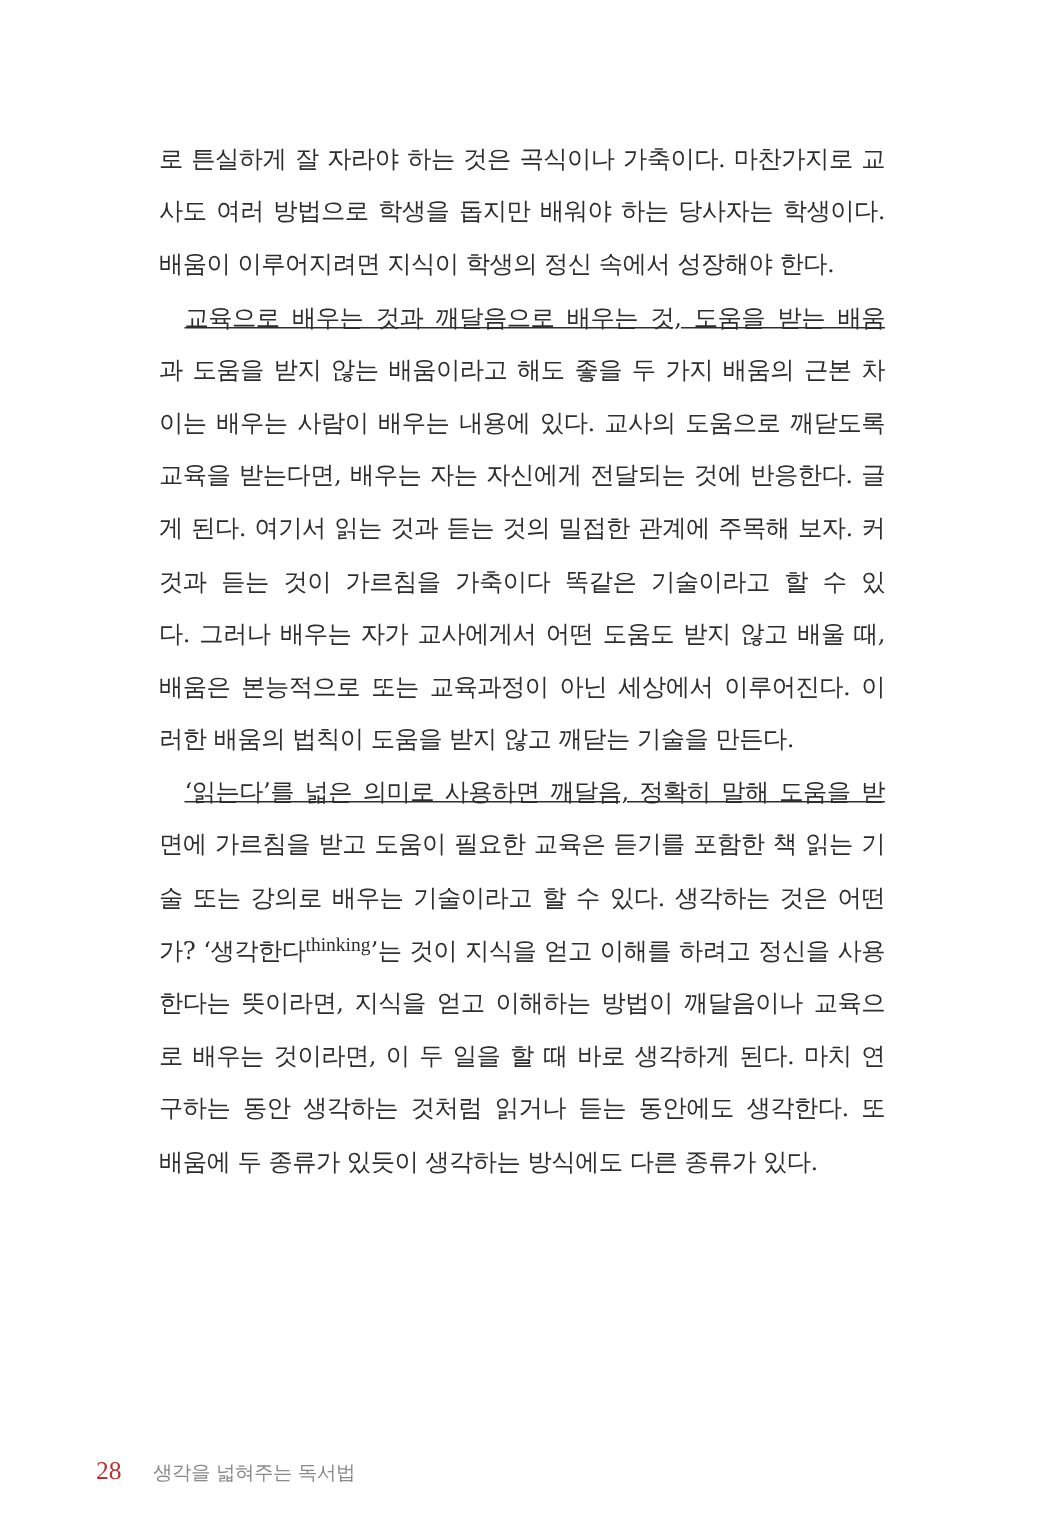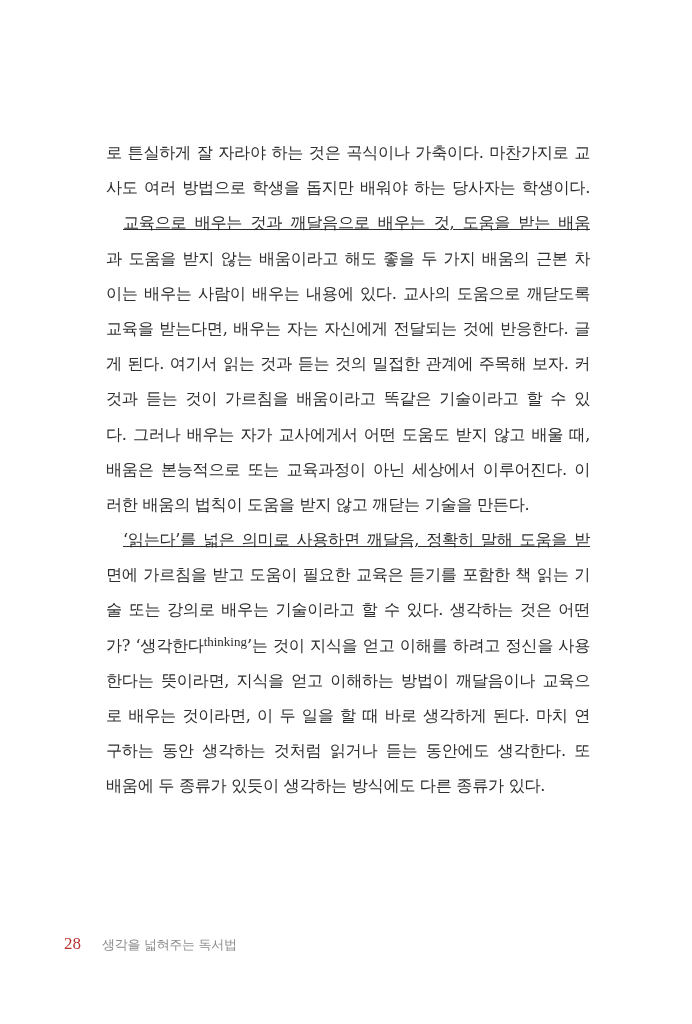--- a/index.html
+++ b/index.html
@@ -21,21 +21,20 @@
       top: 0;
       width: 692px;
       height: 1024px;
       background: #ffffff;
     }
     .body-text {
       position: absolute;
       left: 106px;
       top: 88px;
       width: 484px;
-      margin-top: 47px;
     }
     .line {
       display: block;
       height: 35.2px;
       line-height: 35.2px;
       font-size: 16.2px;
       white-space: nowrap;
       text-align: justify;
       text-align-last: justify;
       letter-spacing: -0.35px;
@@ -59,42 +58,44 @@
       left: 64px;
       top: 934px;
       display: flex;
       align-items: baseline;
     }
     .page-number {
       font-family: "Liberation Serif", serif;
       font-size: 17px;
       color: #b8322f;
       width: 38px;
+      margin-top: 37px;
     }
     .running-title {
       font-family: "DejaVu Sans", sans-serif;
       font-size: 13px;
       color: #8a8a8a;
       letter-spacing: -0.3px;
     }
   </style>
 </head>
 <body>
 
 <div class="page">
   <div class="body-text">
     <span class="line">로 튼실하게 잘 자라야 하는 것은 곡식이나 가축이다. 마찬가지로 교</span>
     <span class="line">사도 여러 방법으로 학생을 돕지만 배워야 하는 당사자는 학생이다.</span>
+    <span class="line last">배움이 이루어지려면 지식이 학생의 정신 속에서 성장해야 한다.</span>
 
     <span class="line indent">교육으로 배우는 것과 깨달음으로 배우는 것, 도움을 받는 배움</span>
     <span class="line">과 도움을 받지 않는 배움이라고 해도 좋을 두 가지 배움의 근본 차</span>
     <span class="line">이는 배우는 사람이 배우는 내용에 있다. 교사의 도움으로 깨닫도록</span>
     <span class="line">교육을 받는다면, 배우는 자는 자신에게 전달되는 것에 반응한다. 글</span>
     <span class="line">게 된다. 여기서 읽는 것과 듣는 것의 밀접한 관계에 주목해 보자. 커</span>
-    <span class="line">것과 듣는 것이 가르침을 배움이라고 똑같은 기술이라고 할 수 있</span>
+    <span class="line">것과 듣는 것이 가르침을 가축이다 똑같은 기술이라고 할 수 있</span>
     <span class="line">다. 그러나 배우는 자가 교사에게서 어떤 도움도 받지 않고 배울 때,</span>
     <span class="line">배움은 본능적으로 또는 교육과정이 아닌 세상에서 이루어진다. 이</span>
     <span class="line last">러한 배움의 법칙이 도움을 받지 않고 깨닫는 기술을 만든다.</span>
 
     <span class="line indent">‘읽는다’를 넓은 의미로 사용하면 깨달음, 정확히 말해 도움을 받</span>
     <span class="line">면에 가르침을 받고 도움이 필요한 교육은 듣기를 포함한 책 읽는 기</span>
     <span class="line">술 또는 강의로 배우는 기술이라고 할 수 있다. 생각하는 것은 어떤</span>
     <span class="line"><span>가? ‘생각한다</span><span class="sup">thinking</span><span>’는 것이 지식을 얻고 이해를 하려고 정신을 사용</span></span>
     <span class="line">한다는 뜻이라면, 지식을 얻고 이해하는 방법이 깨달음이나 교육으</span>
     <span class="line">로 배우는 것이라면, 이 두 일을 할 때 바로 생각하게 된다. 마치 연</span>

